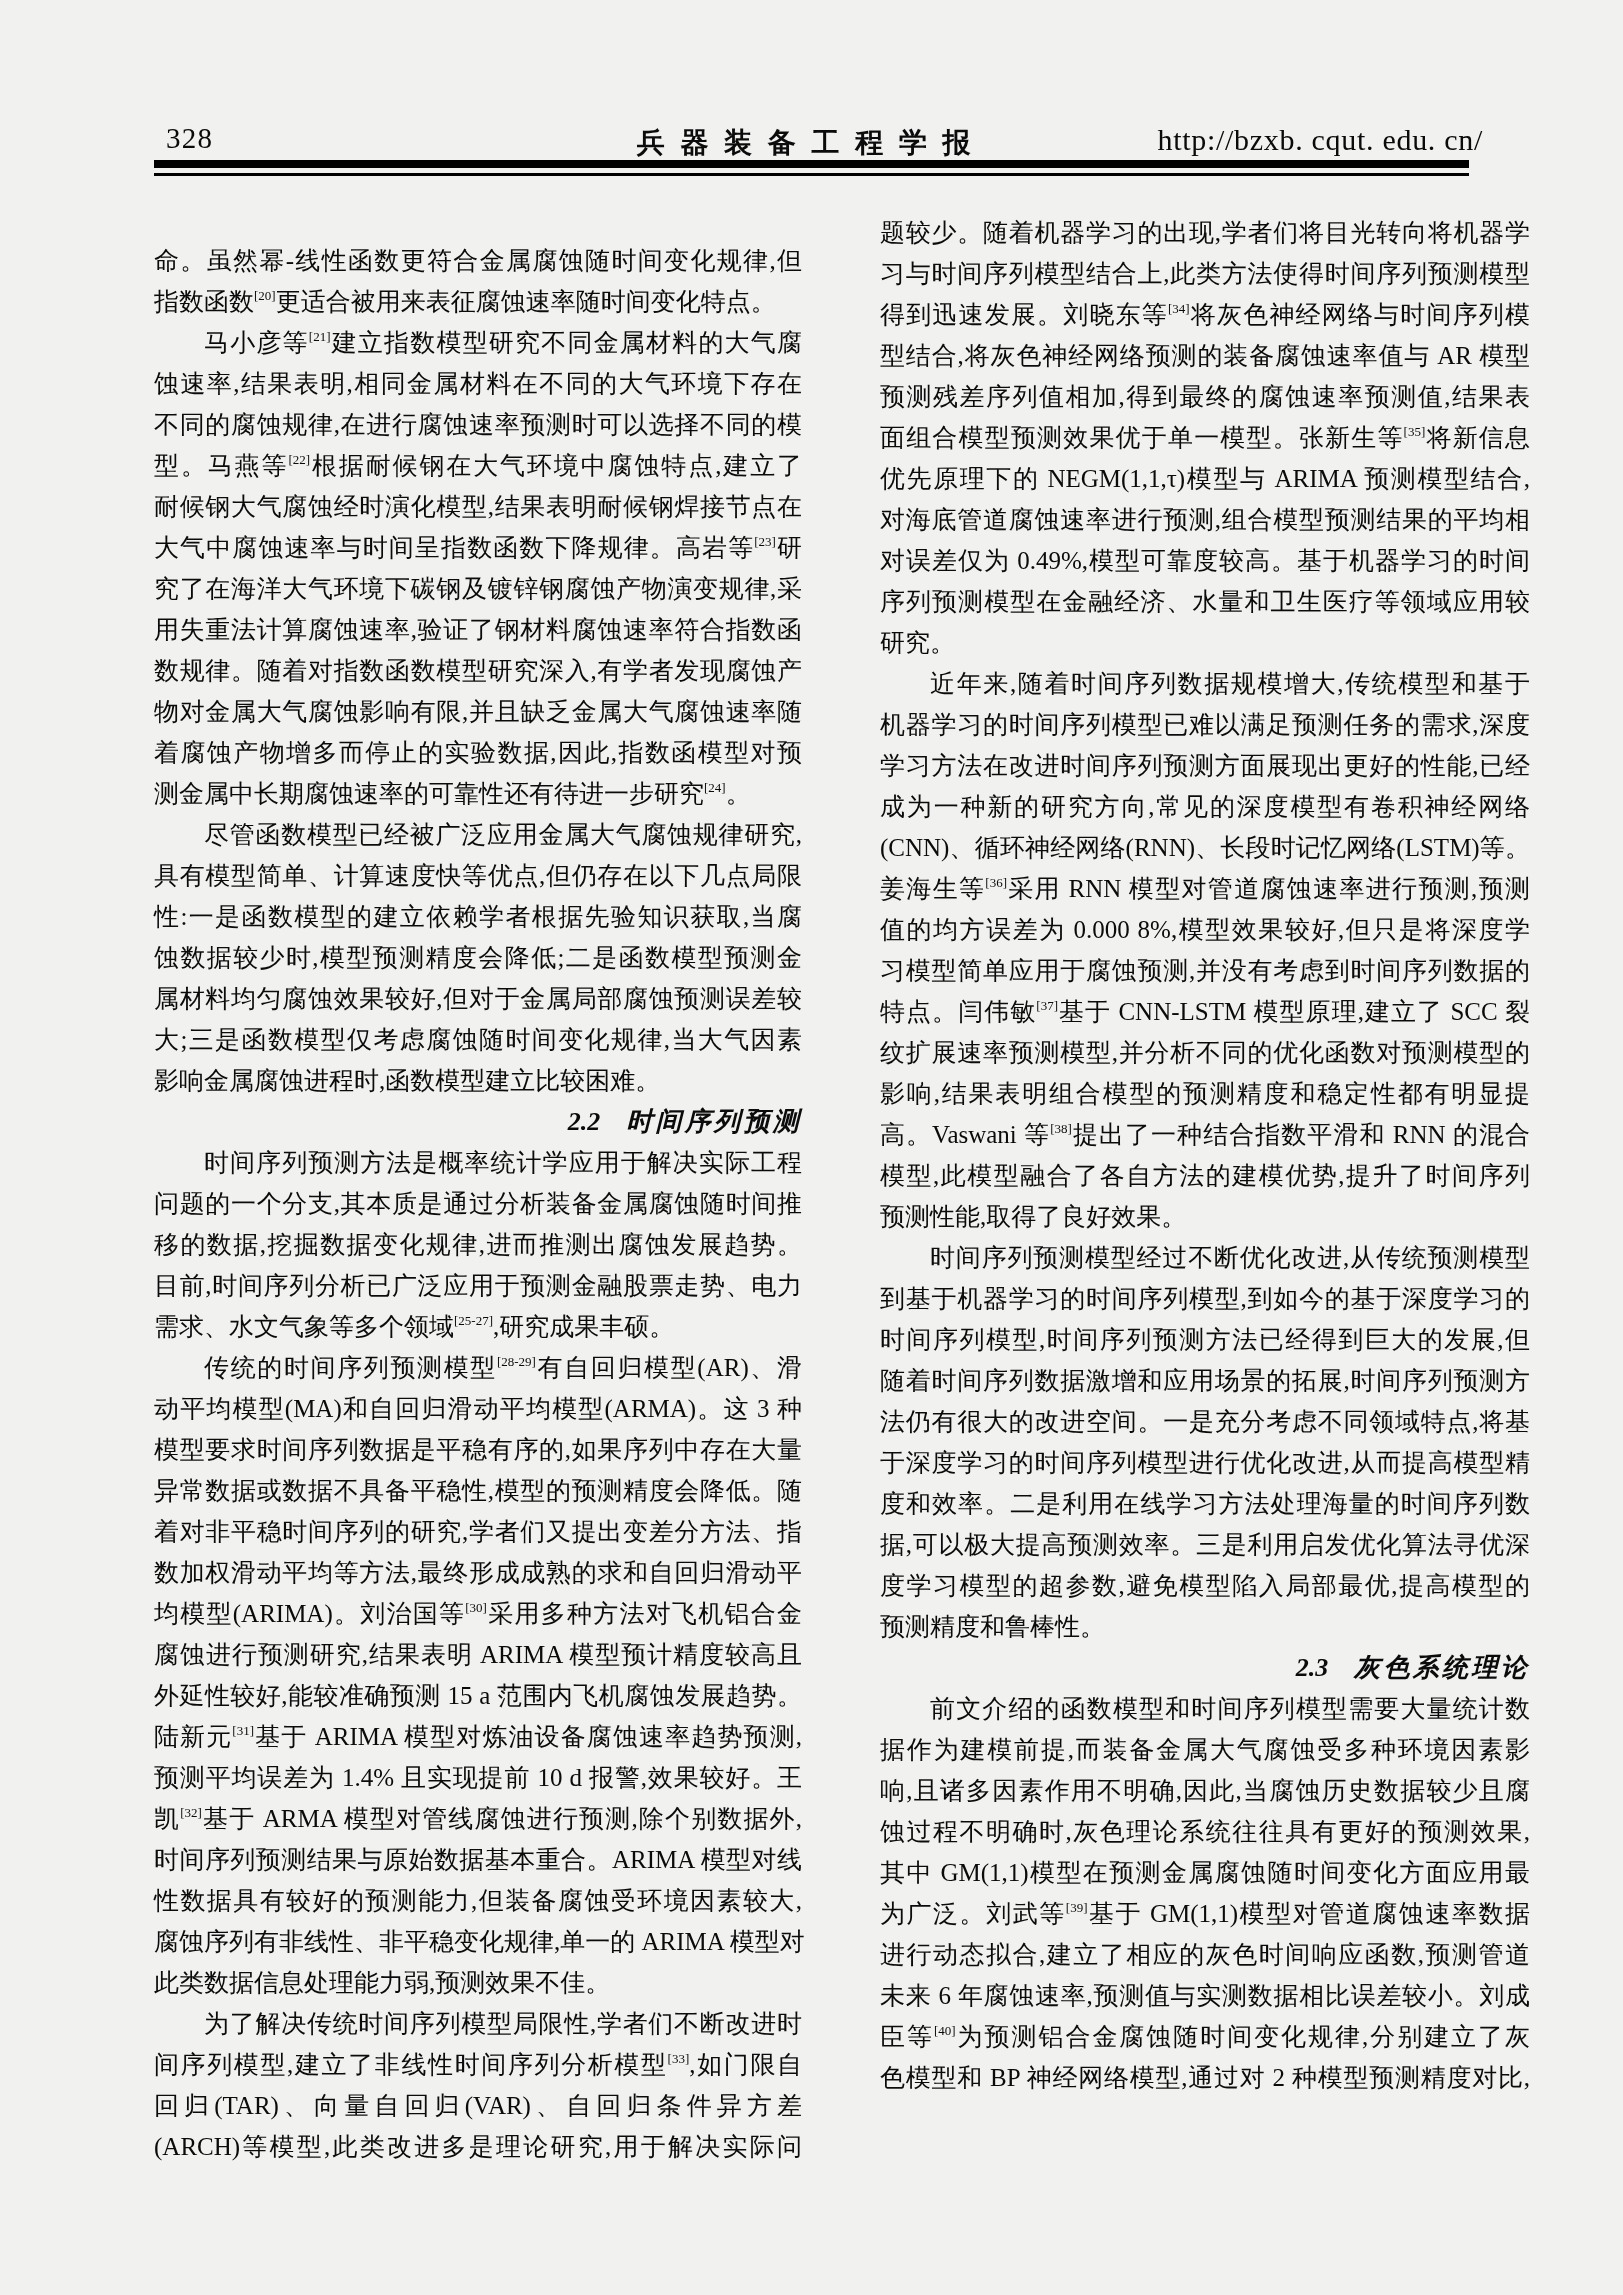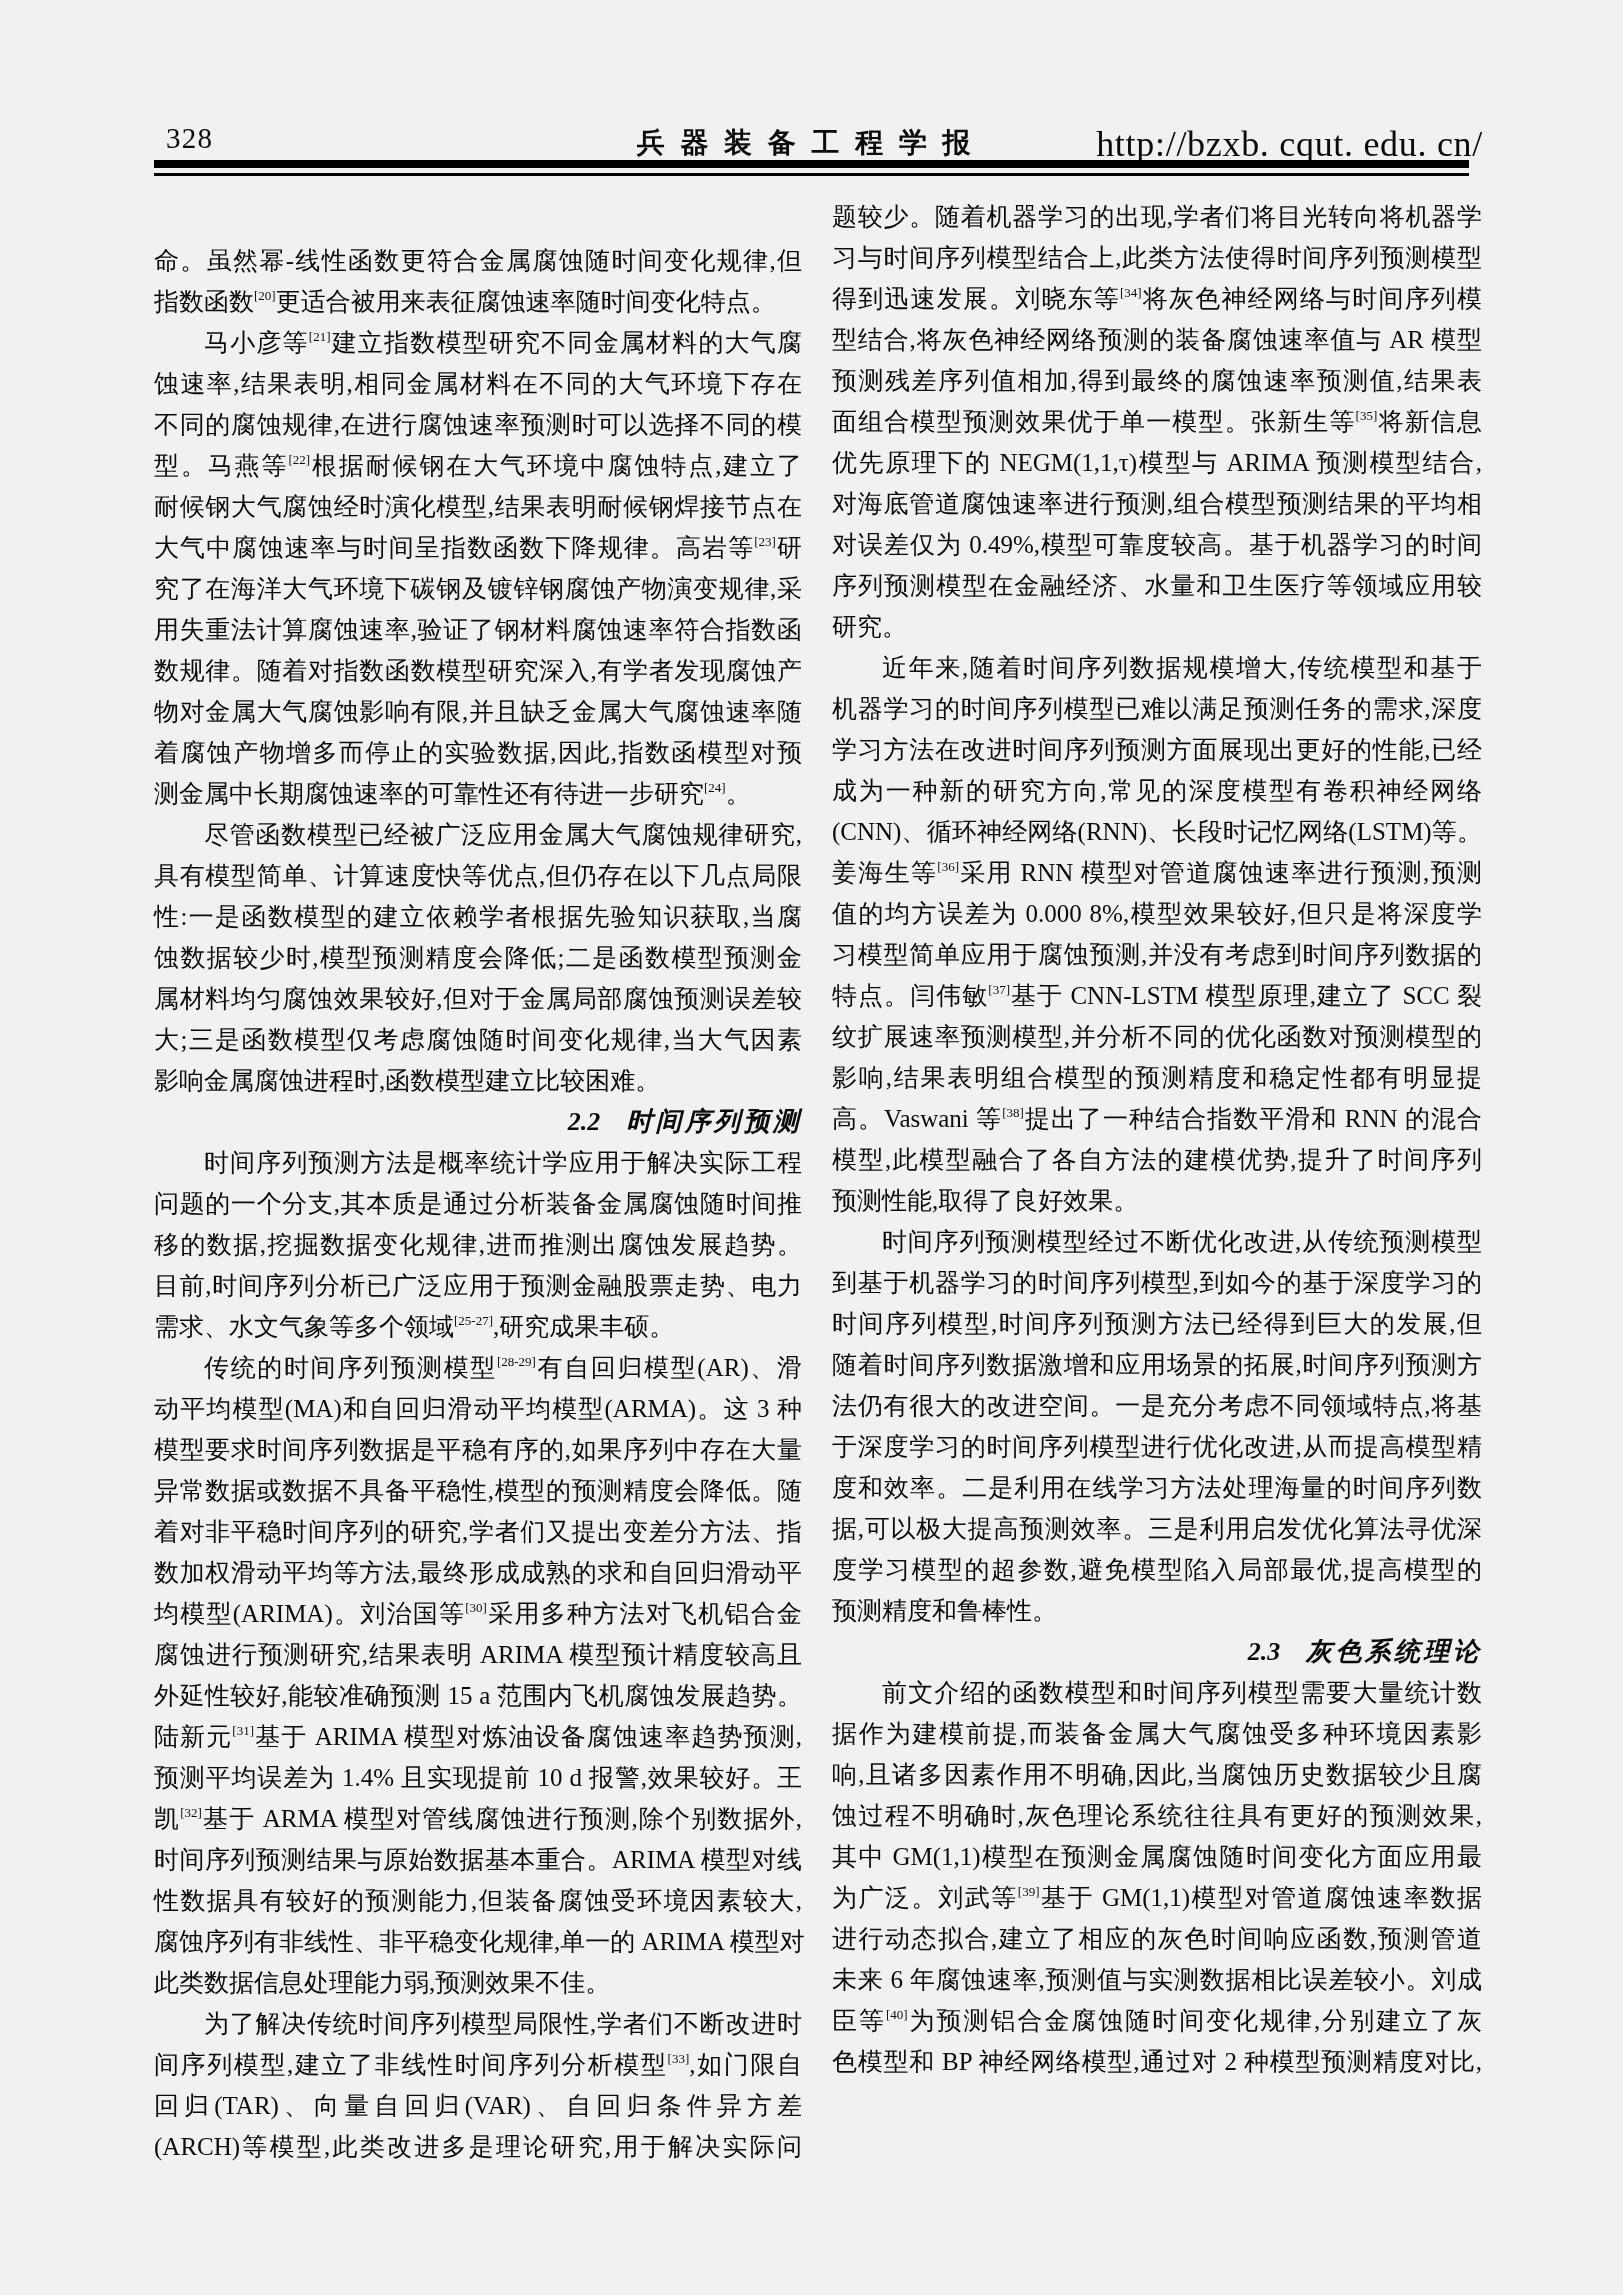--- a/index.html
+++ b/index.html
@@ -6,26 +6,26 @@
   body{
     width:1623px;height:2295px;position:relative;
     background:#f1f1ef;color:#0b0b0b;
     font-family:"Liberation Serif","DejaVu Serif",serif;
     -webkit-font-smoothing:antialiased;
   }
   .page{position:absolute;inset:0;}
   .pagenum{position:absolute;left:166px;top:122px;font-size:29px;letter-spacing:1.3px;}
   .journal{position:absolute;left:50%;transform:translateX(-50%);top:124px;
     font-size:28px;font-weight:700;letter-spacing:15.7px;white-space:nowrap;}
-  .url{position:absolute;right:140px;top:123px;font-size:36px;letter-spacing:0.7px;white-space:nowrap;}
+  .url{position:absolute;right:140px;top:123px;font-size:30px;letter-spacing:0.7px;white-space:nowrap;}
   .rule-thick{position:absolute;left:154px;top:160px;width:1315px;height:7.9px;background:#000;}
   .rule-thin{position:absolute;left:154px;top:173px;width:1315px;height:2.6px;background:#000;}
   .col{position:absolute;top:196px;}
   .col-left{left:154px;width:648px;margin-top:44px;}
-  .col-right{left:832px;width:650px;}
+  .col-right{left:880px;width:650px;margin-top:16px;}
   .line{
     height:41px;line-height:41px;font-size:25px;
     text-align:justify;text-align-last:justify;text-justify:inter-character;
     white-space:nowrap;overflow:visible;
   }
   .line.indent{text-indent:50px;}
   .line.para-end{text-align-last:left;}
   sup.ref{
     font-size:13px;line-height:0;vertical-align:baseline;
     position:relative;top:-10.5px;letter-spacing:0;

